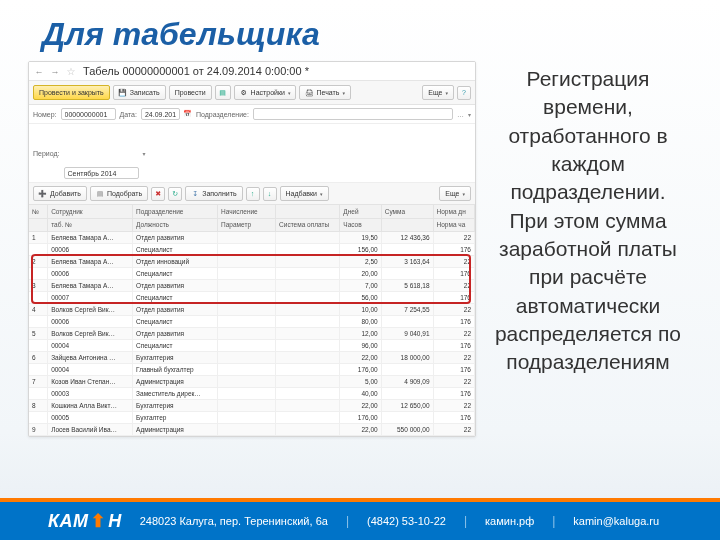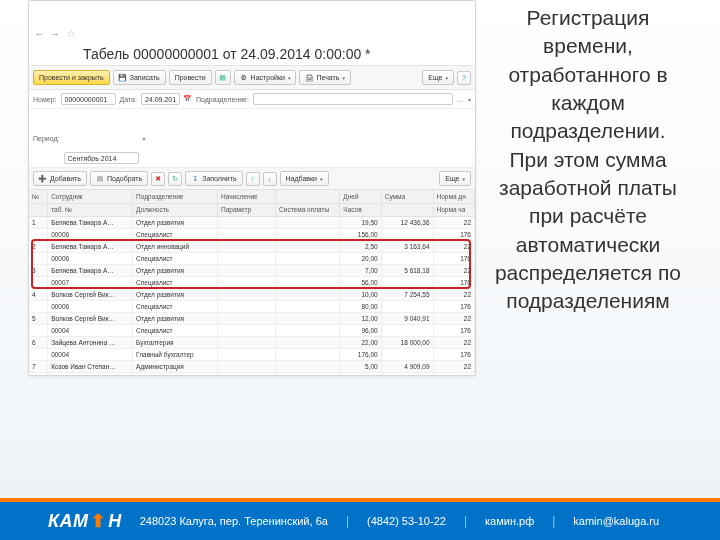--- a/index.html
+++ b/index.html
@@ -7,21 +7,21 @@
   .slide { width: 720px; height: 540px; position: relative; background: linear-gradient(to bottom, #fff 0%, #f2f6f9 80%, #e8eef3 100%); }
   .title { font-size: 32px; font-weight: bold; color: #1b5fa6; font-style: italic; padding: 16px 0 8px 42px; }
   .content { display: flex; align-items: flex-start; padding: 0 28px 0 28px; }
   .app { width: 448px; height: 376px; background: #fff; border: 1px solid #d6d6d6; border-radius: 2px; font-size: 7px; color: #333; overflow: hidden; box-shadow: 0 1px 3px rgba(0,0,0,.08); }
   .side-text { width: 208px; padding: 4px 0 0 16px; font-size: 21px; color: #333; line-height: 1.35; text-align: center; }
 
   
   .app-topbar { display: flex; align-items: center; gap: 4px; padding: 3px 4px; background: #fff; border-bottom: 1px solid #e5e5e5; }
   .nav-arrow { width: 12px; height: 12px; display: flex; align-items: center; justify-content: center; color: #888; font-size: 9px; }
   .star { width: 12px; height: 12px; display: flex; align-items: center; justify-content: center; color: #bbb; font-size: 10px; }
-  .doc-title { font-size: 14px; color: #333; margin-left: 2px; margin-top: 42px; }
+  .doc-title { font-size: 11px; color: #333; margin-left: 2px; }
 
   .toolbar { display: flex; align-items: center; gap: 3px; padding: 4px; background: #f7f7f7; border-bottom: 1px solid #e3e3e3; }
   .btn { display: inline-flex; align-items: center; gap: 3px; height: 15px; padding: 0 5px; border: 1px solid #c8c8c8; border-radius: 2px; background: linear-gradient(#fff,#f1f1f1); font-size: 7px; cursor: pointer; }
   .btn.primary { background: linear-gradient(#fff0b3,#ffd84a); border-color: #d4b428; }
   .btn.small { padding: 0 3px; }
   .btn .caret { font-size: 5px; color: #666; }
   .tb-icon { width: 8px; height: 8px; display: inline-flex; align-items: center; justify-content: center; font-size: 7px; }
   .spacer { flex: 1; }
 
   .form-row { display: flex; align-items: center; gap: 4px; padding: 3px 4px; border-bottom: 1px solid #eee; font-size: 7px; color: #555; }
@@ -53,20 +53,21 @@
   .logo .ico { color: #ff7a00; font-style: normal; }
   .addr { font-size: 11px; }
   .sep { color: #8fc3ea; }
 
   .tbl-wrap { position: relative; overflow: hidden; }
 </style>
 </head>
 <body>
 
 <div class="slide">
+  <div class="title">Для табельщика</div>
   <div class="content">
 
     <div class="app">
 
       <div class="app-topbar">
         <div class="nav-arrow">←</div>
         <div class="nav-arrow">→</div>
         <div class="star">☆</div>
         <div class="doc-title">Табель 00000000001 от 24.09.2014 0:00:00 *</div>
       </div>

